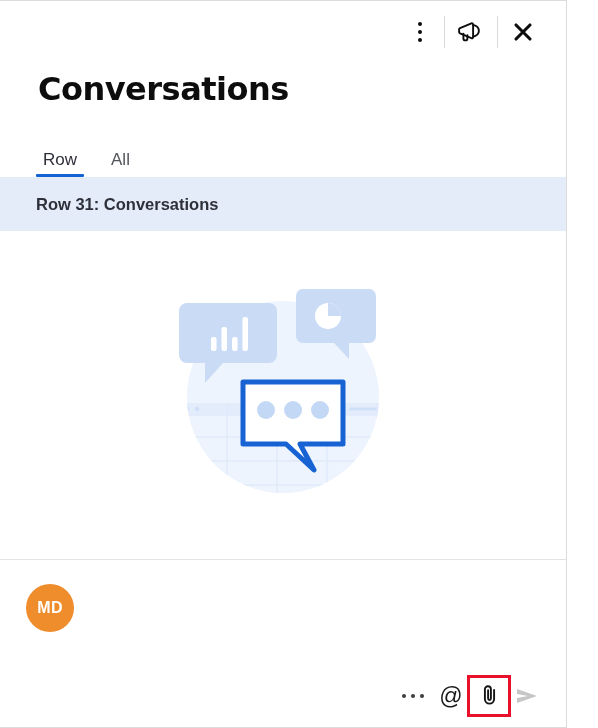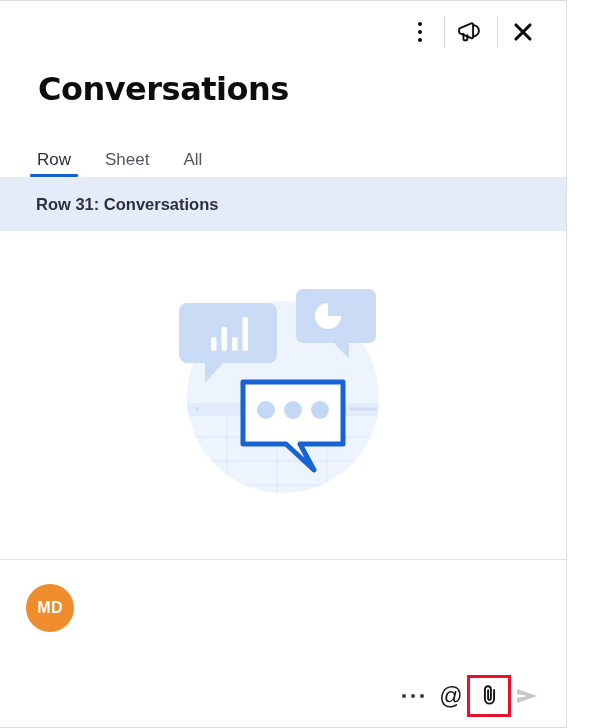--- a/index.html
+++ b/index.html
@@ -77,21 +77,21 @@
     padding: 0 0 0 38px;
     margin-top: 10px;
     line-height: 1;
     font-family: "DejaVu Sans", sans-serif;
   }
 
   
   .tabs {
     display: flex;
     align-items: flex-end;
-    padding: 0 0 0 20px;
+    padding: 0 0 0 26px;
     margin-top: 36px;
     gap: 0px;
     height: 36px;
   }
 
   .tab {
     position: relative;
     font-size: 17px;
     color: #53565d;
     padding: 0 17px 9px 17px;
@@ -264,21 +264,20 @@
       <svg width="22" height="22" viewBox="0 0 22 22">
         <path d="M4 4 L18 18 M18 4 L4 18" stroke="#0d0d0d" stroke-width="3.1" stroke-linecap="round"></path>
       </svg>
     </button>
   </div>
 
   <h1 class="page-title">Conversations</h1>
 
   <div class="tabs">
     <div class="tab active">Row</div>
-    <div class="tab">Sheet</div>
     <div class="tab">All</div>
   </div>
 
   <div class="context-banner">
     <span>Row 31: Conversations</span>
   </div>
 
   <div class="empty-state">
     <svg class="illustration" width="220" height="220" viewBox="0 0 220 220">
       <defs>

